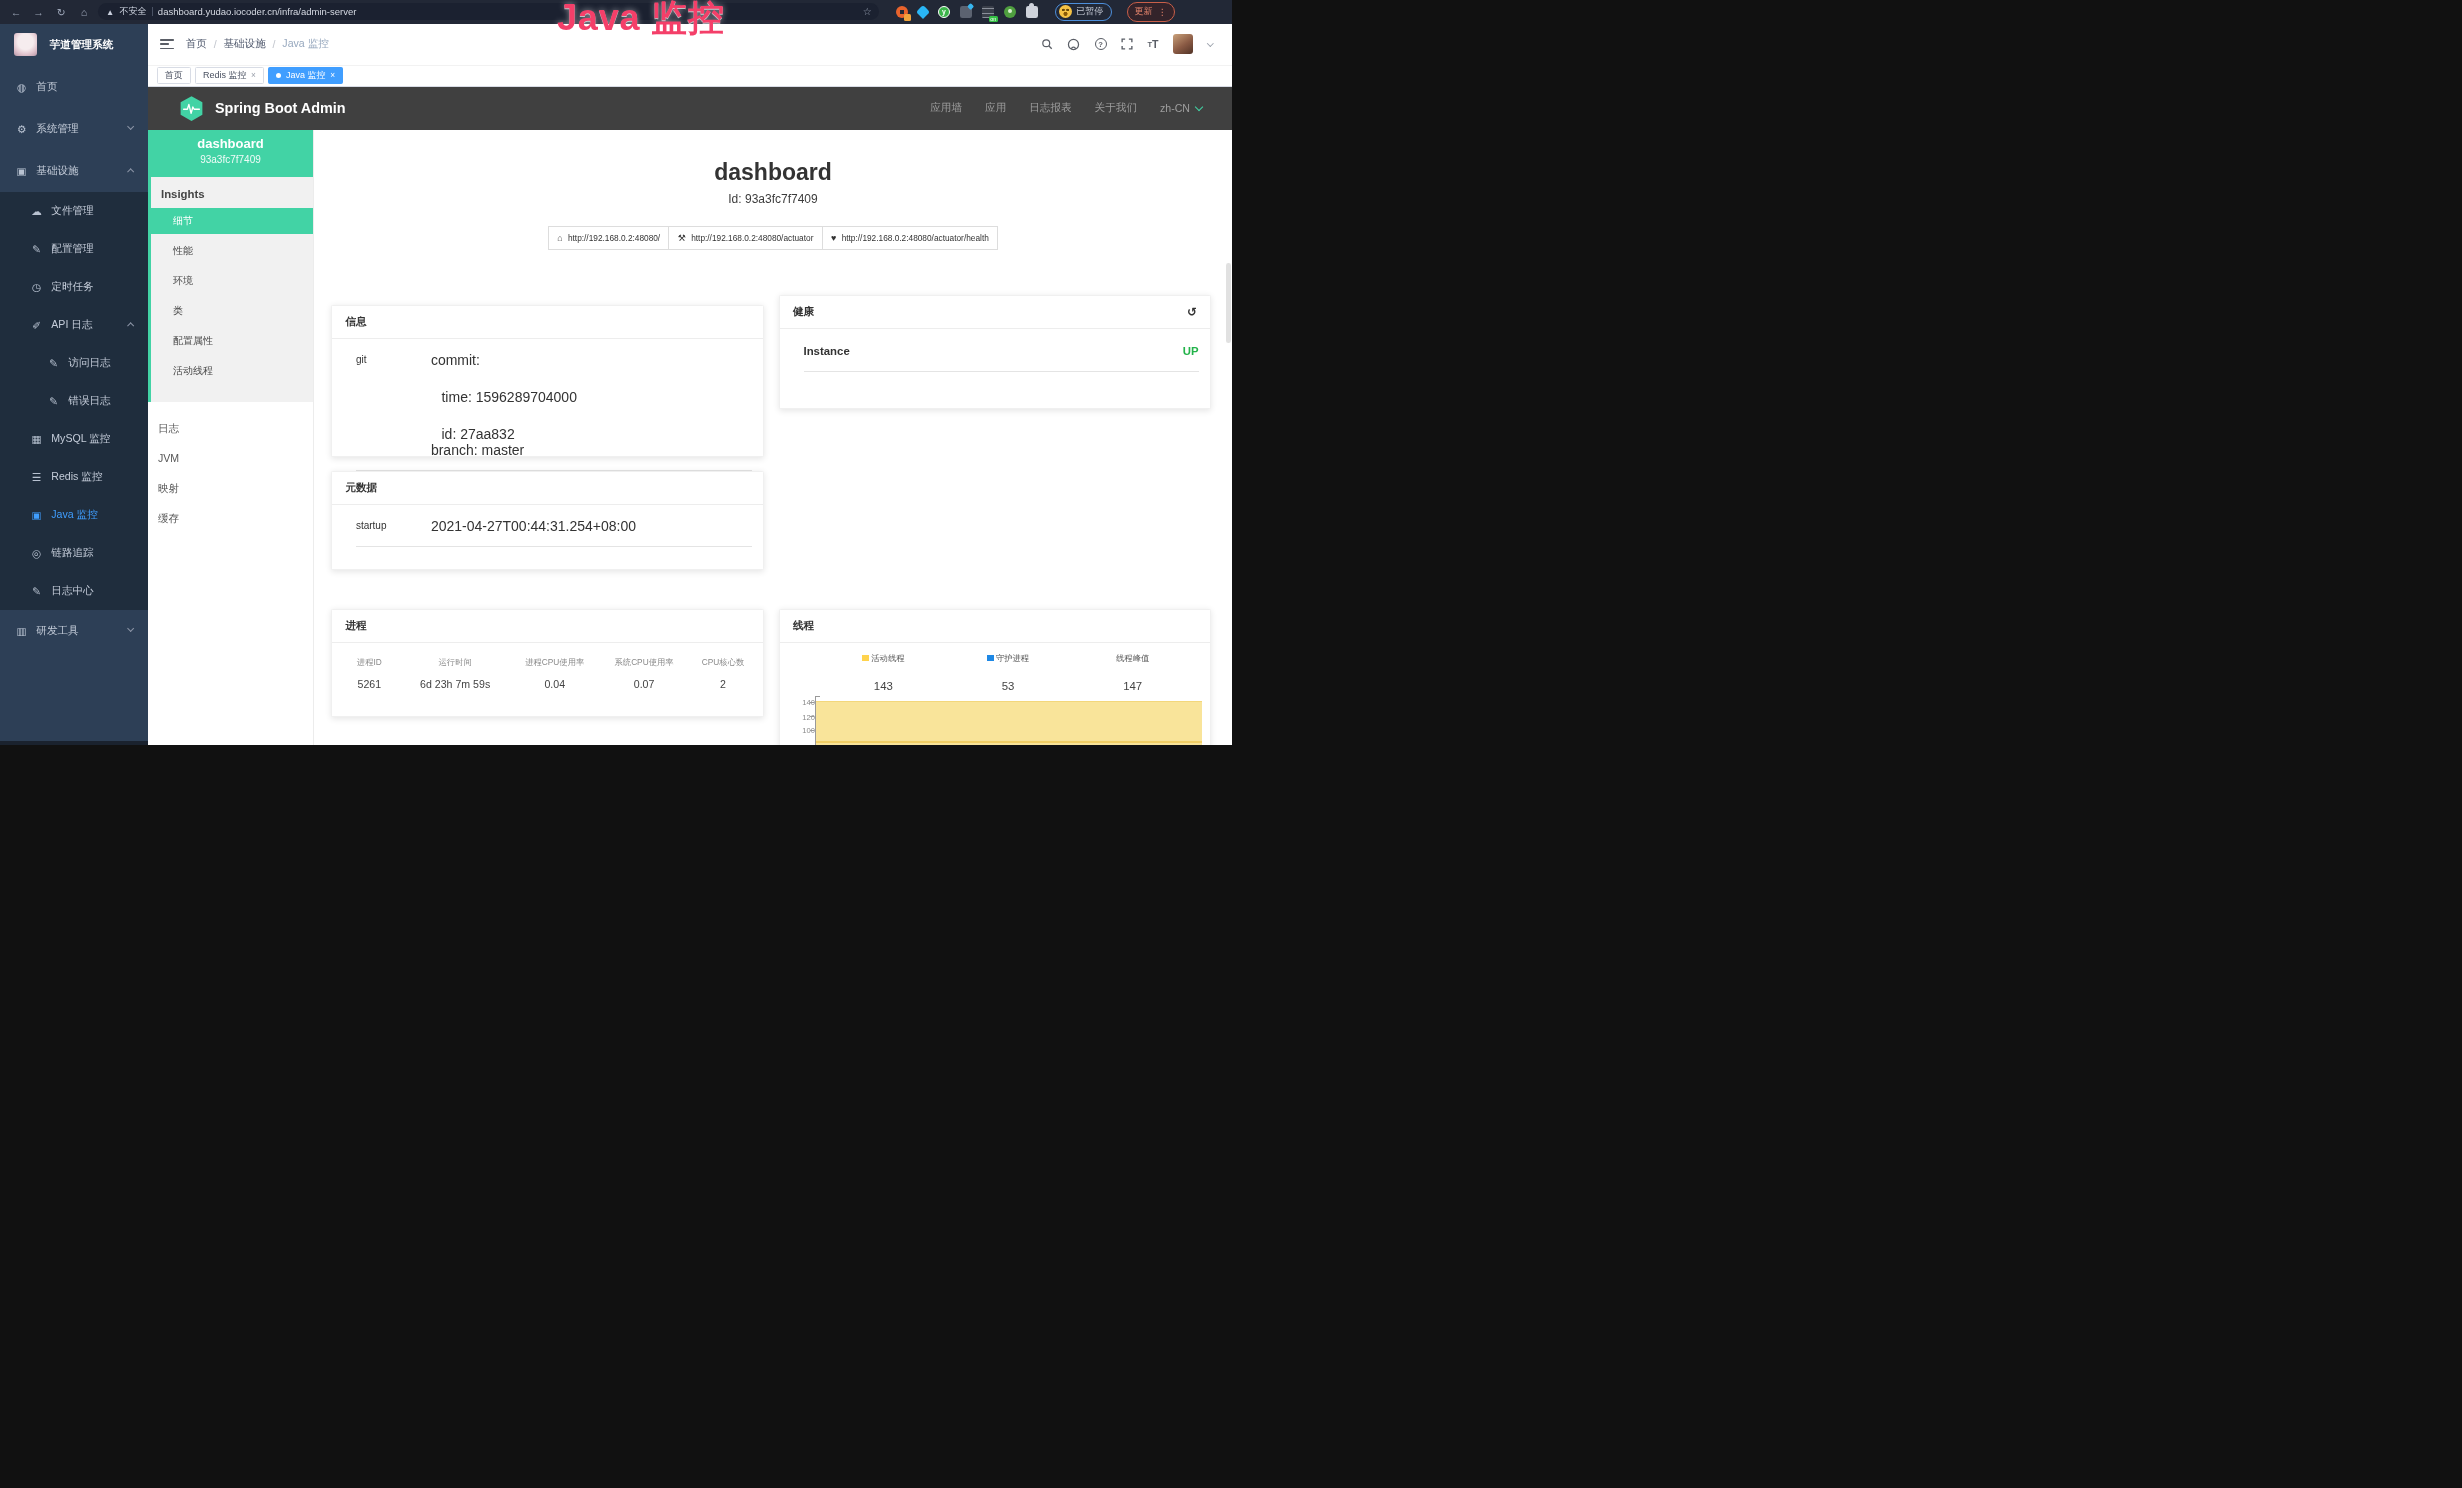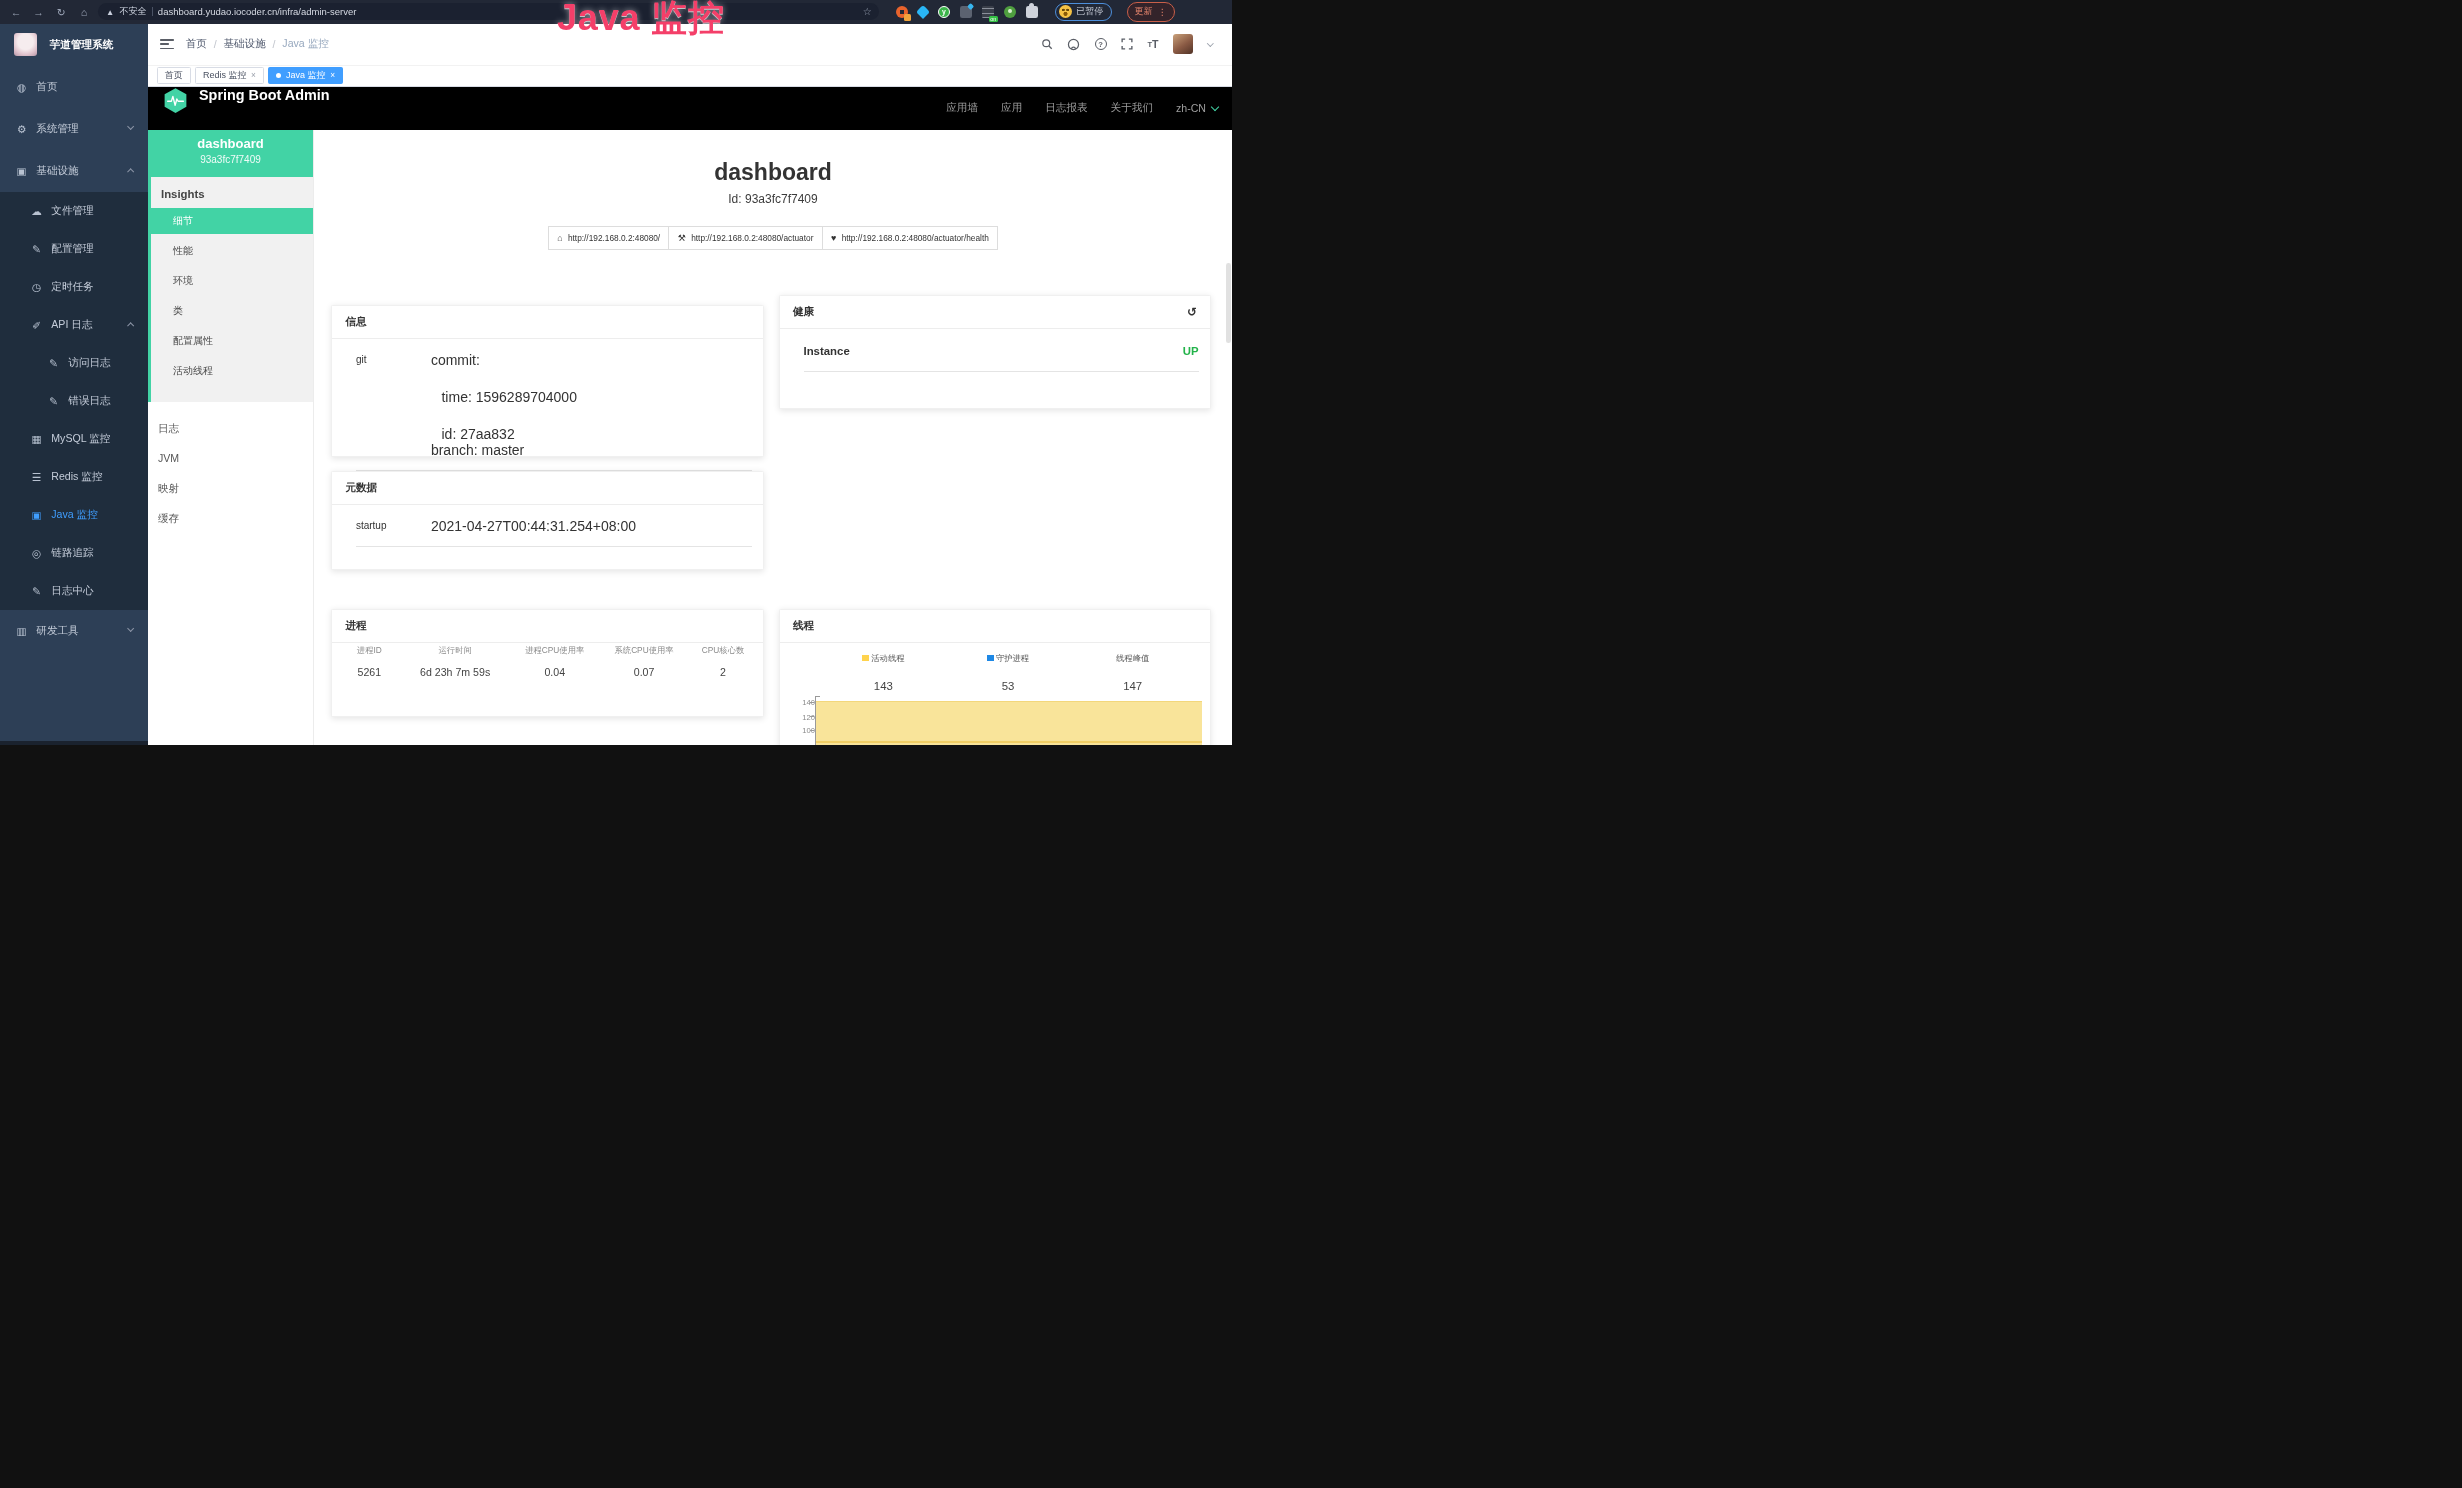--- a/index.html
+++ b/index.html
@@ -90,21 +90,21 @@
     padding-left:9px; gap:4.6px; }
   .tab { display:flex; align-items:center; height:17.4px; padding:0 6.8px; border:0.8px solid #d8dce5; background:#fff;
     color:#495060; font-size:9px; gap:4.6px; cursor:pointer; border-radius:1.5px; }
   .tab .dot { display:none; }
   .tab .x { font-size:8.3px; color:#9aa0ab; line-height:1; }
   .tab.active { background:#409eff; border-color:#409eff; color:#fff; }
   .tab.active .dot { display:block; width:5.3px; height:5.3px; border-radius:50%; background:#fff; }
   .tab.active .x { color:#fff; }
 
   
-  .sba-header { height:43px; background:#000000; display:flex; padding:0 14px; }
+  .sba-header { height:43px; background:#404040; display:flex; align-items:center; padding:0 30px; }
   .sba-logo { width:27px; height:27px; margin-right:10px; flex:none; }
   .sba-brand { color:#fff; font-size:14.4px; font-weight:700; }
   .sba-nav { margin-left:auto; display:flex; align-items:center; gap:23px; color:#9e9e9e; font-size:10.6px; }
   .sba-nav .nav-item { cursor:pointer; }
   .lang { display:flex; align-items:center; gap:6px; }
   .caret-green { width:6px; height:6px; border-right:1.9px solid #42d3a5; border-bottom:1.9px solid #42d3a5;
     transform:rotate(45deg); margin-top:-3px; }
 
   
   .sba-body { position:absolute; top:106px; left:0; right:0; bottom:0; display:flex; }
@@ -142,21 +142,21 @@
     padding-bottom:13.7px; align-items:baseline; }
   .kv2 .k2 { font-size:11.4px; font-weight:600; color:#333; }
   .kv2 .up { font-size:11.4px; font-weight:700; color:#23b34a; }
   .card.info    { left:17.4px;  top:175px; width:433px; height:152px; }
   .card.health  { left:465px; top:165px; width:432px; height:114px; }
   .card.meta    { left:17.4px;  top:341px; width:433px; height:99px; }
   .card.process { left:17.4px;  top:479px; width:433px; height:108px; }
   .card.threads { left:465px; top:479px; width:432px; height:220px; }
 
   .pt { display:grid; grid-template-columns:0.9fr 1.6fr 1.3fr 1.3fr 1fr; text-align:center; padding:0 6px; }
-  .pt.hdr { margin-top:2px; font-size:8.3px; color:#8a8a8a; }
+  .pt.hdr { margin-top:14px; font-size:8.3px; color:#8a8a8a; }
   .pt.val { margin-top:10px; font-size:10.6px; color:#444; }
 
   .legend { display:grid; grid-template-columns:1fr 1fr 1fr; margin:10px 15px 0 41px; text-align:center; }
   .lg-l { font-size:8.3px; color:#555; }
   .lg-sq { display:inline-block; width:6.8px; height:6.8px; margin-right:2.3px; vertical-align:-0.8px; }
   .lg-v { font-size:11.4px; color:#444; margin-top:6.8px; text-align:center; }
   .chart { position:relative; margin-top:6.8px; height:129px; }
   .yl { position:absolute; left:8px; width:27px; text-align:right; font-size:7.6px; color:#8a8a8a; }
   .ytickmark { position:absolute; left:30px; width:3.8px; height:0.8px; background:#999; }
   .axis { position:absolute; left:35px; top:-3px; bottom:0; width:0.8px; background:#999; }

